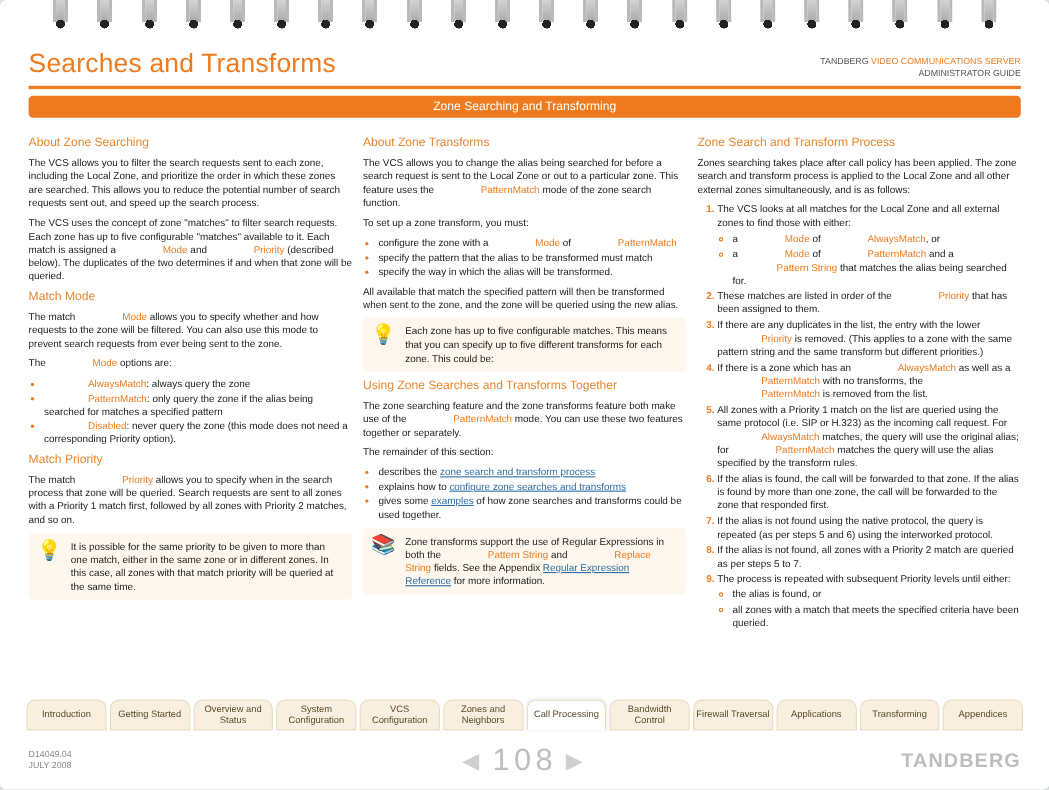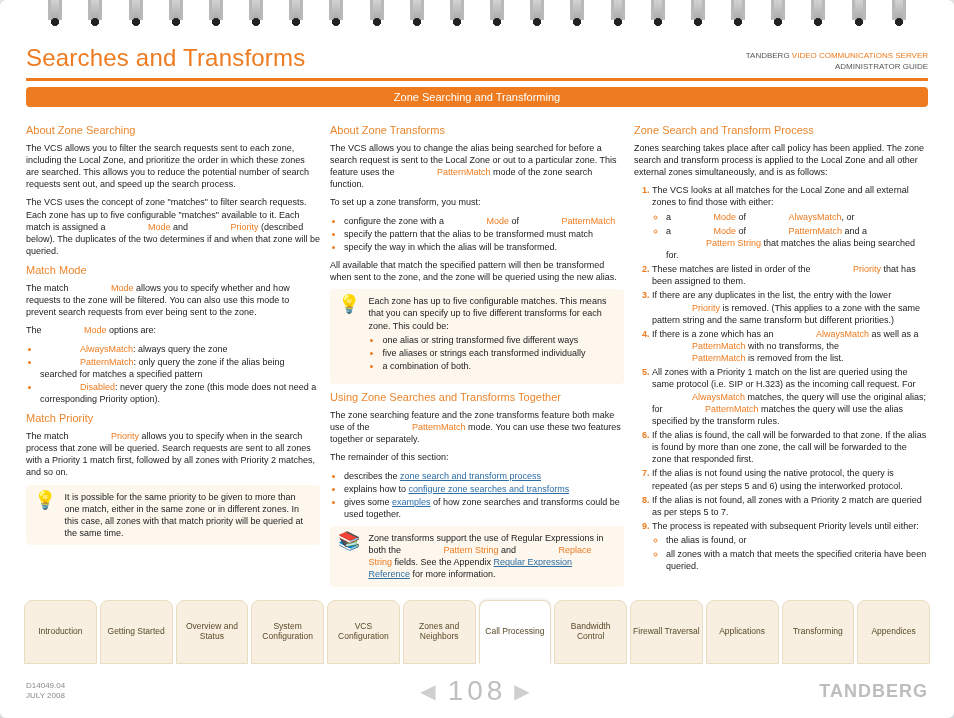--- a/index.html
+++ b/index.html
@@ -58,21 +58,21 @@
   
   .note{background:var(--cream);border-radius:4px;padding:6px 8px 6px 8px;display:flex;gap:8px;margin:6px 0;}
   .note .ico{flex:0 0 22px;font-size:18px;line-height:1;}
   .note .tx{flex:1;}
   
   .tabs{position:absolute;left:0;right:0;bottom:54px;padding:0 24px;display:flex;gap:3px;}
   .tab{
     flex:1;background:var(--tab-bg);border:1px solid var(--tab-brd);
     border-radius:8px 8px 0 0;font-size:8.5px;color:#5a4a2a;
     text-align:center;display:flex;align-items:center;justify-content:center;
-    padding:18px 2px;min-height:26px;line-height:1.15;cursor:pointer;
+    padding:0 2px;min-height:26px;line-height:1.15;cursor:pointer;
   }
   .tab.active{background:#fff;border-bottom-color:#fff;position:relative;z-index:2;box-shadow:0 -1px 3px rgba(0,0,0,.08);}
   
   .foot{
     position:absolute;left:0;right:0;bottom:0;height:54px;
     display:flex;align-items:center;justify-content:space-between;
     padding:0 26px;
   }
   .foot-left{font-size:8px;color:var(--lightgrey);line-height:1.3;}
   .pager{font-size:28px;color:#bfbfbf;letter-spacing:4px;display:flex;align-items:center;gap:8px;position:absolute;left:50%;transform:translateX(-50%);}
@@ -154,25 +154,20 @@
         <li><span>configure the zone with a </span><span class="k">Mode</span><span> of </span><span class="k">PatternMatch</span></li>
         <li>specify the pattern that the alias to be transformed must match</li>
         <li>specify the way in which the alias will be transformed.</li>
       </ul>
       <p>All available that match the specified pattern will then be transformed when sent to the zone, and the zone will be queried using the new alias.</p>
 
       <div class="note">
         <div class="ico">💡</div>
         <div class="tx">
           <span>Each zone has up to five configurable matches.  This means that you can specify up to five different transforms for each zone.  This could be:</span>
-          <ul>
-            <li>one alias or string transformed five different ways</li>
-            <li>five aliases or strings each transformed individually</li>
-            <li>a combination of both.</li>
-          </ul>
         </div>
       </div>
 
       <h3>Using Zone Searches and Transforms Together</h3>
       <p><span>The zone searching feature and the zone transforms feature both make use of the </span><span class="k">PatternMatch</span><span> mode.  You can use these two features together or separately.</span></p>
       <p>The remainder of this section:</p>
       <ul>
         <li><span>describes the </span><span class="lk">zone search and transform process</span></li>
         <li><span>explains how to </span><span class="lk">configure zone searches and transforms</span></li>
         <li><span>gives some </span><span class="lk">examples</span><span> of how zone searches and transforms could be used together.</span></li>

